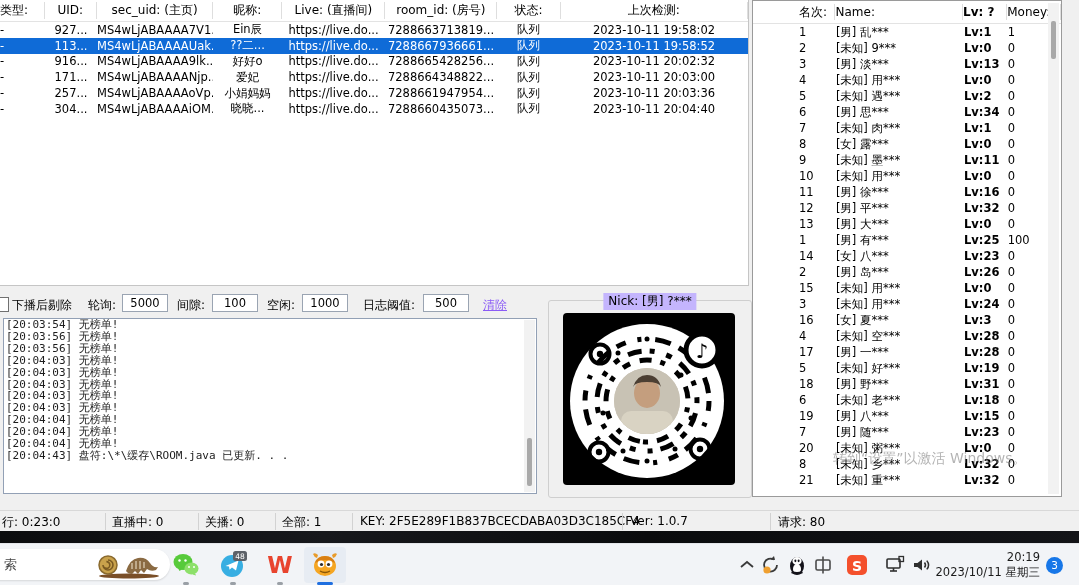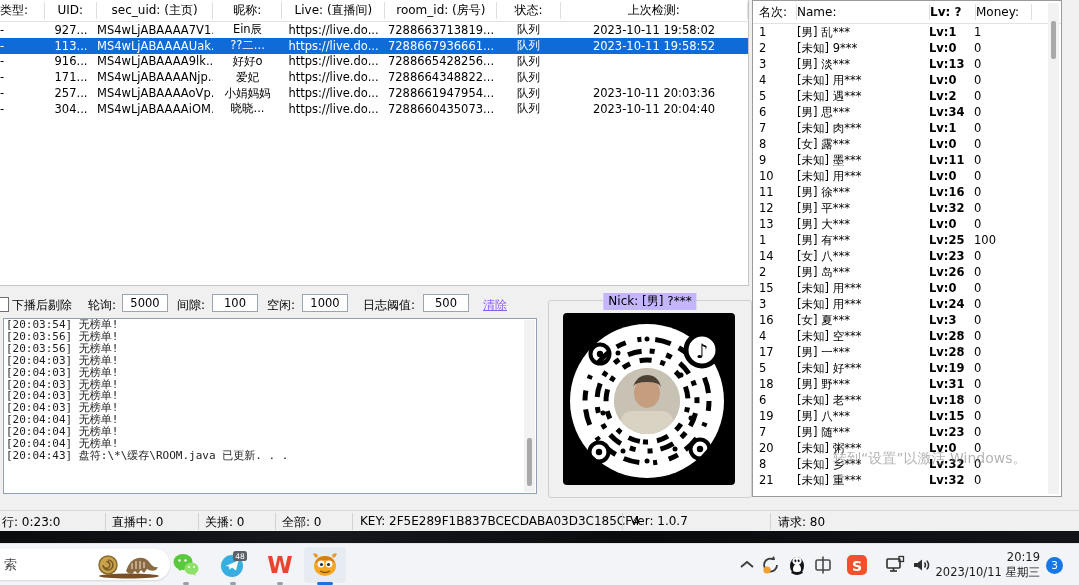--- a/index.html
+++ b/index.html
@@ -24,21 +24,21 @@
   .tcell:nth-child(7){width:63px;}
   .tcell:nth-child(8){width:188px;}
 
   
   .rank-panel{position:absolute;left:752px;top:0;width:310px;height:497px;background:#fff;
               border:1px solid #9a9a9a;box-sizing:border-box;font-size:11.5px;}
   .rhead{display:flex;height:22px;align-items:center;border-bottom:1px solid #e3e3e3;font-size:12px;}
   .rhead .rcell{border-right:1px solid #dedede;height:16px;line-height:16px;}
   .rrow{display:flex;height:16px;align-items:center;}
   .rcell{overflow:hidden;white-space:nowrap;}
-  .rcell:nth-child(1){width:44px;padding-left:6px;box-sizing:border-box;}
+  .rcell:nth-child(1){width:44px;padding-left:6px;box-sizing:border-box;margin-left:40px;}
   .rcell:nth-child(2){width:132px;}
   .rcell:nth-child(3){width:45px;font-weight:bold;}
   .rcell:nth-child(4){width:55px;}
   .rank-scroll{position:absolute;right:2px;top:2px;width:11px;height:491px;background:#f2f2f2;}
   .rank-thumb{position:absolute;left:3px;top:18px;width:5px;height:38px;background:#a9a9a9;border-radius:2px;}
 
   
   .watermark{position:absolute;left:833px;top:444px;color:#777;opacity:.55;z-index:5;pointer-events:none;}
   .watermark .w1{font-size:19px;}
   .watermark .w2{font-size:14px;margin-top:6px;}
@@ -130,29 +130,31 @@
           <div class="tcell">2023-10-11 19:58:52</div>
         </div>
         <div class="trow">
           <div class="tcell">-</div>
           <div class="tcell">916...</div>
           <div class="tcell">MS4wLjABAAAA9lk...</div>
           <div class="tcell">好好o</div>
           <div class="tcell">https://live.do...</div>
           <div class="tcell">7288665428256...</div>
           <div class="tcell">队列</div>
+          <div class="tcell">2023-10-11 20:02:32</div>
         </div>
         <div class="trow">
           <div class="tcell">-</div>
           <div class="tcell">171...</div>
           <div class="tcell">MS4wLjABAAAANjp...</div>
           <div class="tcell">爱妃</div>
           <div class="tcell">https://live.do...</div>
           <div class="tcell">7288664348822...</div>
           <div class="tcell">队列</div>
+          <div class="tcell">2023-10-11 20:03:00</div>
         </div>
         <div class="trow">
           <div class="tcell">-</div>
           <div class="tcell">257...</div>
           <div class="tcell">MS4wLjABAAAAoVp...</div>
           <div class="tcell">小娟妈妈</div>
           <div class="tcell">https://live.do...</div>
           <div class="tcell">7288661947954...</div>
           <div class="tcell">队列</div>
           <div class="tcell">2023-10-11 20:03:36</div>
@@ -440,21 +442,21 @@
           <path d="M70 74 q4 -12 14 -12 q11 0 14 12 q-2 -5 -14 -5 q-12 0 -14 5 Z" fill="#4c3f33"></path>
         </g>
       </g>
     </svg>
   </div>
 
   <div class="status-bar" id="status-bar">
       <span class="sb-item" style="left: 2px;">行: 0:23:0</span>
       <span class="sb-item" style="left: 112px;">直播中: 0</span>
       <span class="sb-item" style="left: 205px;">关播: 0</span>
-      <span class="sb-item" style="left: 282px;">全部: 0</span>
+      <span class="sb-item" style="left: 282px;">全部: 1</span>
       <span class="sb-item" style="left: 360px;">KEY: 2F5E289F1B837BCECDABA03D3C185CF4</span>
       <span class="sb-item" style="left: 630px;">Ver: 1.0.7</span>
       <span class="sb-item" style="left: 778px;">请求: 80</span>
       <div class="sb-sep" style="left: 105px;"></div>
       <div class="sb-sep" style="left: 198px;"></div>
       <div class="sb-sep" style="left: 275px;"></div>
       <div class="sb-sep" style="left: 352px;"></div>
       <div class="sb-sep" style="left: 622px;"></div>
       <div class="sb-sep" style="left: 770px;"></div>
     </div>

